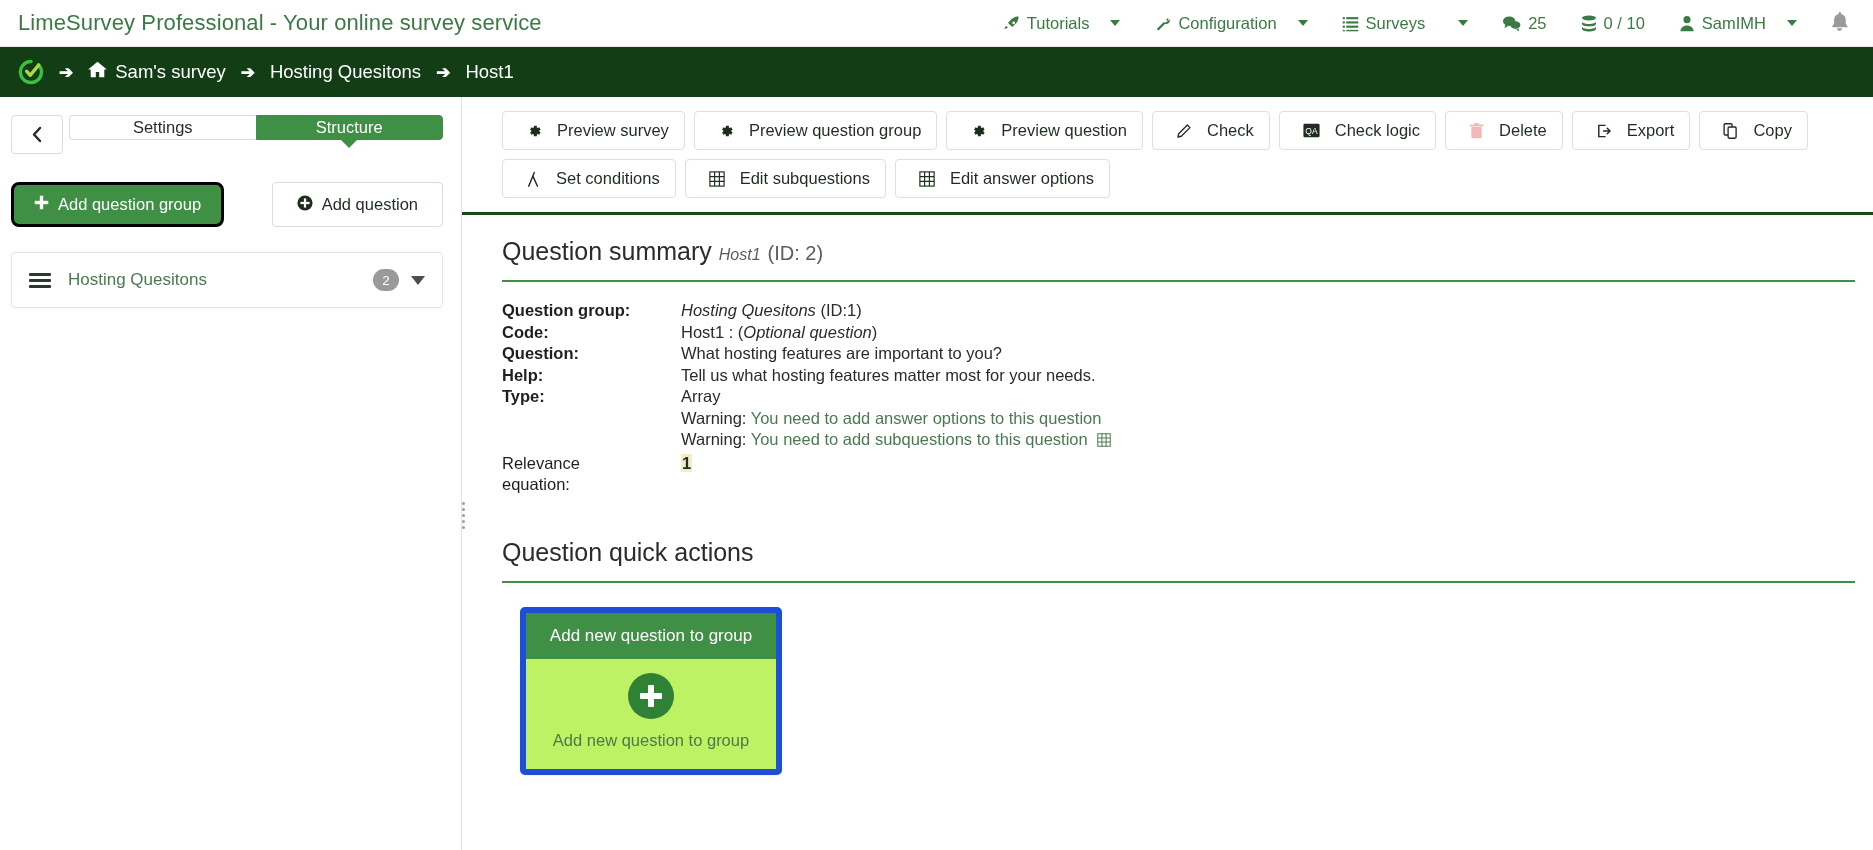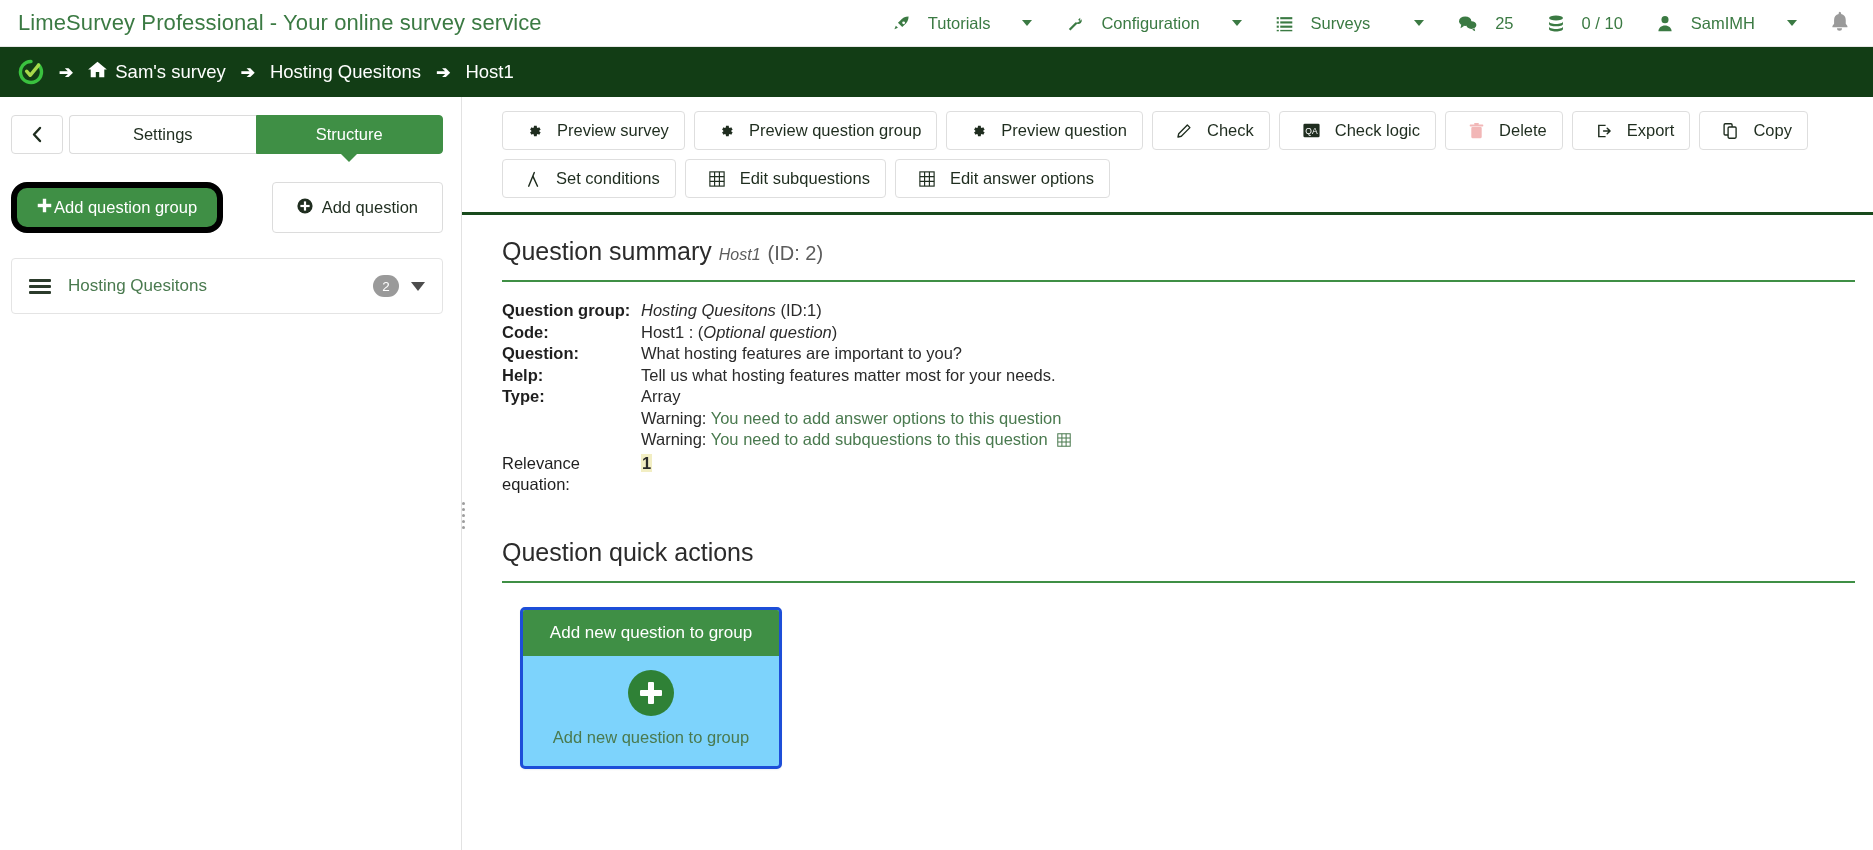--- a/index.html
+++ b/index.html
@@ -30,21 +30,21 @@
   }
   .topnav {
     margin-left: auto;
     display: flex;
     align-items: center;
     gap: 0px;
   }
   .topnav-item {
     display: flex;
     align-items: center;
-    gap: 18px;
+    gap: 7px;
     color: #3b7a43;
     font-size: 16.5px;
     padding: 6px 17px;
     white-space: nowrap;
     cursor: pointer;
   }
   .topnav-item .ic { display:inline-flex; align-items:center; }
   .caret {
     width: 0; height: 0;
     border-left: 5px solid transparent;
@@ -107,21 +107,21 @@
     border-radius: 4px;
     display: flex; align-items: center; justify-content: center;
     background: #fff;
     cursor: pointer;
     color: #1f2d1f;
     font-size: 18px;
     margin-right: 6px;
   }
   .tab {
     flex: 1;
-    height: 39px;
+    height: 25px;
     display: flex; align-items: center; justify-content: center;
     font-size: 16.5px;
     border: 1px solid #dcdcdc;
     background: #ffffff;
     color: #1f2d1f;
     cursor: pointer;
   }
   .tab.settings { border-radius: 4px 0 0 4px; border-right: none; }
   .tab.structure {
     background: #3f8f45;
@@ -140,25 +140,25 @@
     border-right: 10px solid transparent;
     border-top: 10px solid #3f8f45;
   }
   .btnrow {
     display: flex; justify-content: space-between;
     margin-top: 28px;
   }
   .btn-addgroup {
     background: #3f8f45;
     color: #ffffff;
-    border: 6px solid #000000;
-    border-radius: 16px;
+    border: 3px solid #000000;
+    border-radius: 8px;
     padding: 10px 20px;
     font-size: 16.5px;
-    display: inline-flex; align-items: center; gap: 2px;
+    display: inline-flex; align-items: center; gap: 9px;
     cursor: pointer;
   }
   .btn-addq {
     background: #ffffff;
     color: #1f2d1f;
     border: 1px solid #dcdcdc;
     border-radius: 4px;
     padding: 10px 24px;
     font-size: 16.5px;
     display: inline-flex; align-items: center; gap: 9px;
@@ -237,42 +237,42 @@
     color: #2b2b2b;
     font-weight: normal;
     margin: 0 0 10px 0;
     padding-bottom: 14px;
     border-bottom: 2px solid #3f8f45;
   }
   .sec-title .sub-em { font-size: 16px; font-style: italic; color: #5c5c5c; }
   .sec-title .sub-id { font-size: 20px; color: #5c5c5c; }
 
   .summary { margin-top: 18px; }
-  .srow { display: flex; font-size: 16.5px; line-height: 21.5px; color: #2b2b2b; }
+  .srow { display: flex; font-size: 16.5px; line-height: 21.5px; color: #2b2b2b; gap: 40px; }
   .slabel { width: 139px; flex: 0 0 139px; font-weight: bold; color: #1f1f1f; }
   .sval { color: #2b2b2b; }
   .sval em { font-style: italic; }
   .warn { color: #4a7a4f; }
   .hl { background: #f2eec3; padding: 0 1px; font-weight: bold; }
   .slabel.thin { font-weight: normal; }
 
   .qa-title {
     font-size: 25px;
     color: #2b2b2b;
     font-weight: normal;
     margin: 42px 0 0 0;
     padding-bottom: 14px;
     border-bottom: 2px solid #3f8f45;
   }
   .cardwrap { padding: 24px 0 0 18px; }
   .qa-card {
     width: 262px;
-    border: 3px solid #1d4ed8;
+    border: 6px solid #1d4ed8;
     border-radius: 5px;
-    background: #7dd3fc;
+    background: #bef264;
     overflow: hidden;
     box-shadow: 0 1px 2px rgba(0,0,0,.06);
     cursor: pointer;
   }
   .qa-head {
     background: #3f8f45;
     color: #ffffff;
     text-align: center;
     font-size: 17px;
     padding: 13px 8px;

